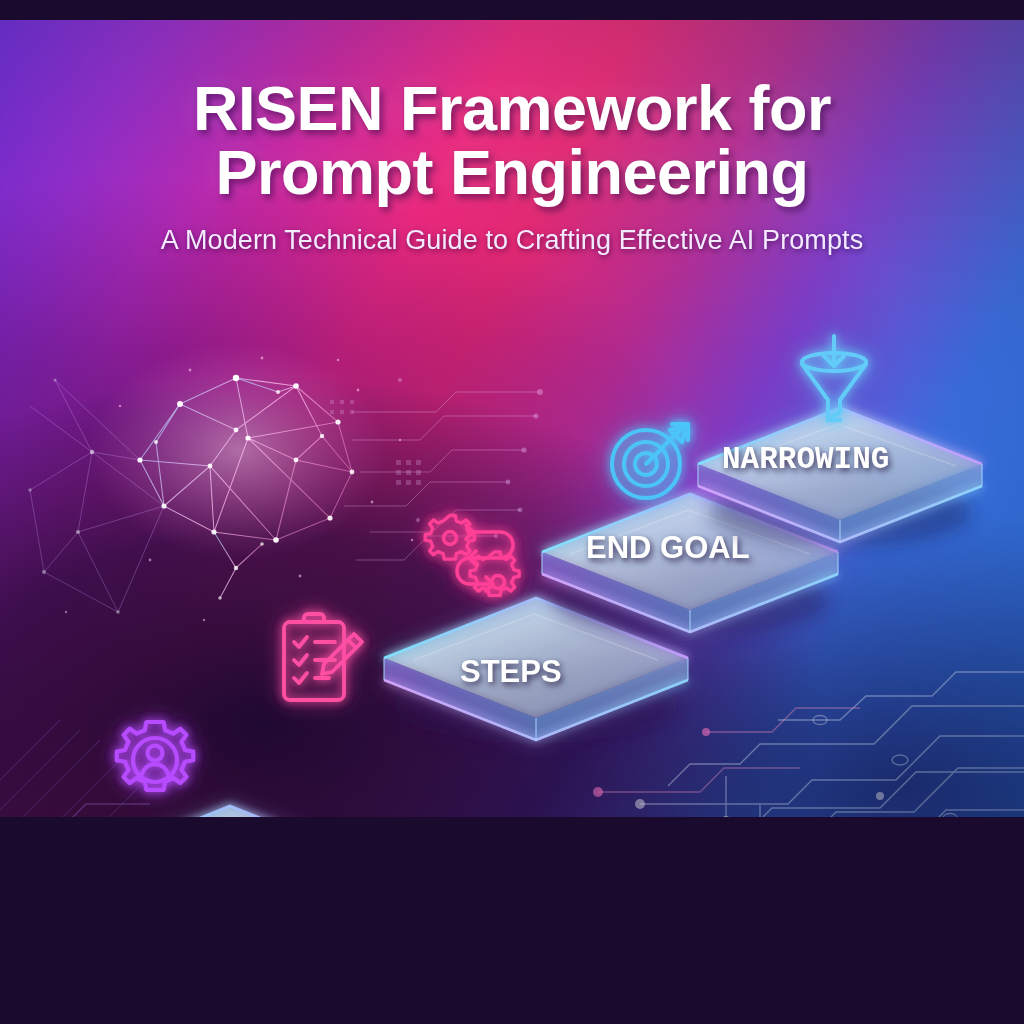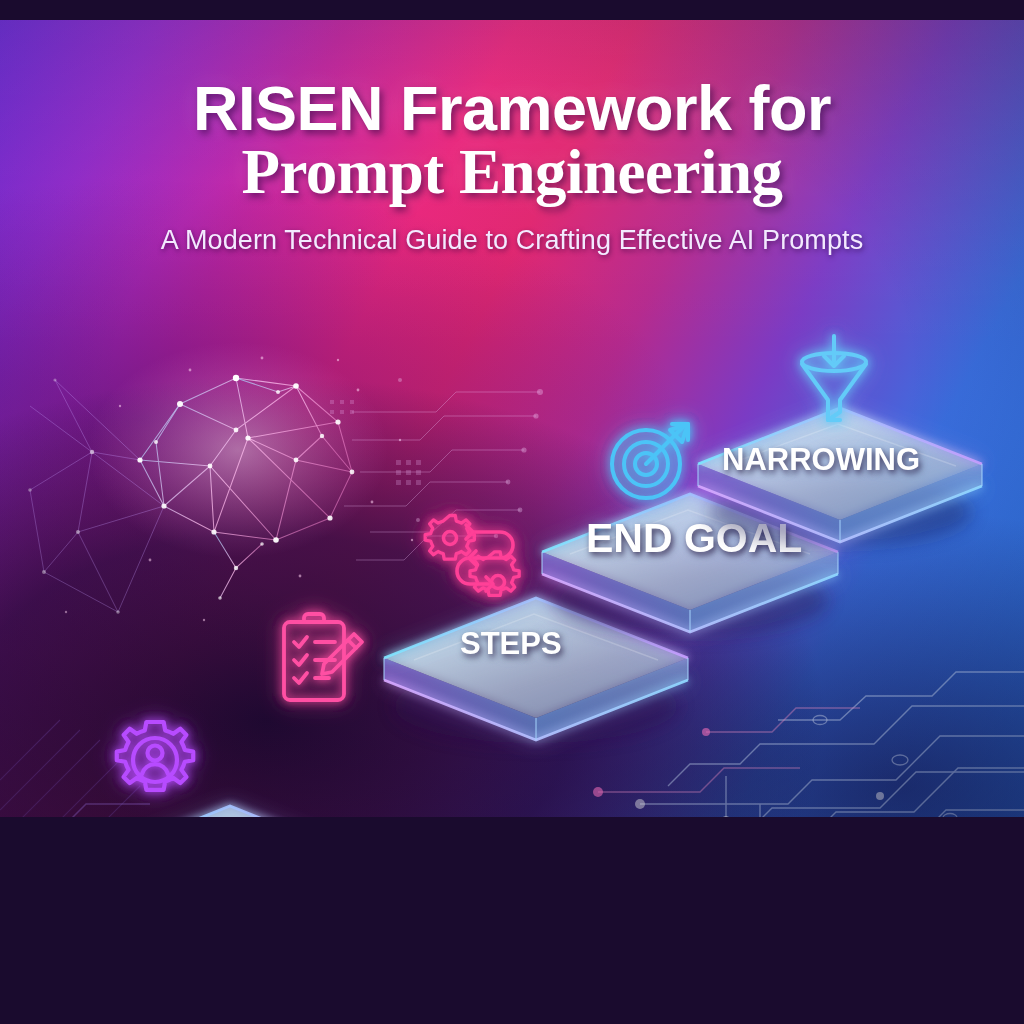--- a/index.html
+++ b/index.html
@@ -19,21 +19,21 @@
       radial-gradient(ellipse 70% 40% at 14% 50%, rgba(58,18,110,.55) 0%, rgba(58,18,110,0) 75%);}
   .bg-top-sheen{position:absolute;left:0;right:0;top:0;height:330px;
     background:linear-gradient(180deg, rgba(255,255,255,.06) 0%, rgba(255,255,255,0) 100%);}
   .bg-vignette{position:absolute;inset:0;
     background:radial-gradient(ellipse 92% 80% at 50% 44%, rgba(0,0,0,0) 42%, rgba(10,2,28,.42) 100%);}
 
   
   .header{position:absolute;left:0;right:0;top:56px;text-align:center;padding:0 40px;}
   .title{color:#fff;font-size:63px;line-height:1.02;font-weight:bold;letter-spacing:-.5px;
     text-shadow:3px 4px 7px rgba(40,0,60,.55), 0 0 26px rgba(255,255,255,.12);}
-  .title .l2{display:block;font-family:Liberation Serif, serif;}
+  .title .l2{display:block;}
   .subtitle{margin-top:20px;color:#f3eaff;font-size:27px;font-weight:normal;letter-spacing:.1px;
     text-shadow:1px 2px 5px rgba(40,0,60,.60);}
 
   
   .deco{position:absolute;inset:0;pointer-events:none;}
 
   
   .stairs{position:absolute;inset:0;}
   .step{position:absolute;}
   .step svg{display:block;overflow:visible;}
@@ -316,38 +316,38 @@
       <svg width="320" height="168" viewBox="0 0 320 168">
         <ellipse cx="160" cy="116" rx="142" ry="37" fill="#2a0f4d" opacity=".46" filter="url(#softShadow)"></ellipse>
         <path d="M8 68 L160 8 L312 68 L160 128 Z" fill="url(#slabTop)" filter="url(#slabGlow)"></path>
         <path d="M8 68 L160 128 L160 150 L8 90 Z" fill="url(#slabSideL)"></path>
         <path d="M312 68 L160 128 L160 150 L312 90 Z" fill="url(#slabSideR)"></path>
         <path d="M8 68 L160 8 L312 68" fill="none" stroke="url(#edgeCyan)" stroke-width="2.6" opacity=".95" filter="url(#neonGlow)"></path>
         <path d="M8 90 L160 150 L312 90" fill="none" stroke="url(#edgeViolet)" stroke-width="2.8" opacity=".95" filter="url(#neonGlow)"></path>
         <path d="M8 68 V90 M312 68 V90 M160 128 V150" stroke="#a9d8ff" stroke-width="1.6" opacity=".6"></path>
         <path d="M38 70 L158 24 L282 70" fill="none" stroke="#ffffff" stroke-width="1.4" opacity=".20"></path>
       </svg>
-      <div class="step-label" style="left:84px;top:36px;font-size:31px;">STEPS</div>
+      <div class="step-label" style="left:84px;top:64px;font-size:31px;">STEPS</div>
     </div>
 
     <div class="step" style="left:534px;top:466px;">
       <svg width="312" height="164" viewBox="0 0 312 164">
         <ellipse cx="156" cy="114" rx="138" ry="36" fill="#23124d" opacity=".42" filter="url(#softShadow)"></ellipse>
         <path d="M8 66 L156 8 L304 66 L156 124 Z" fill="url(#slabTop)" filter="url(#slabGlow)"></path>
         <path d="M8 66 L156 124 L156 146 L8 88 Z" fill="url(#slabSideL)"></path>
         <path d="M304 66 L156 124 L156 146 L304 88 Z" fill="url(#slabSideR)"></path>
         <path d="M8 66 L156 8 L304 66" fill="none" stroke="url(#edgeCyan)" stroke-width="2.6" opacity=".95" filter="url(#neonGlow)"></path>
         <path d="M8 88 L156 146 L304 88" fill="none" stroke="url(#edgeViolet)" stroke-width="2.8" opacity=".95" filter="url(#neonGlow)"></path>
         <path d="M8 66 V88 M304 66 V88 M156 124 V146" stroke="#a9d8ff" stroke-width="1.6" opacity=".6"></path>
         <path d="M36 68 L154 24 L276 68" fill="none" stroke="#ffffff" stroke-width="1.4" opacity=".20"></path>
       </svg>
-      <div class="step-label" style="left:52px;top:29px;font-size:41px;">END GOAL</div>
+      <div class="step-label" style="left:52px;top:44px;font-size:31px;">END GOAL</div>
     </div>
 
-    <div class="step" style="left:690px;top:380px;">
+    <div class="step" style="left:690px;top:380px;font-family:Liberation Mono, monospace;">
       <svg width="300" height="160" viewBox="0 0 300 160">
         <ellipse cx="150" cy="112" rx="132" ry="34" fill="#16184d" opacity=".40" filter="url(#softShadow)"></ellipse>
         <path d="M8 64 L150 8 L292 64 L150 120 Z" fill="url(#slabTop)" filter="url(#slabGlow)"></path>
         <path d="M8 64 L150 120 L150 142 L8 86 Z" fill="url(#slabSideL)"></path>
         <path d="M292 64 L150 120 L150 142 L292 86 Z" fill="url(#slabSideR)"></path>
         <path d="M8 64 L150 8 L292 64" fill="none" stroke="url(#edgeCyan)" stroke-width="2.6" opacity=".95" filter="url(#neonGlow)"></path>
         <path d="M8 86 L150 142 L292 86" fill="none" stroke="url(#edgeViolet)" stroke-width="2.8" opacity=".95" filter="url(#neonGlow)"></path>
         <path d="M8 64 V86 M292 64 V86 M150 120 V142" stroke="#a9d8ff" stroke-width="1.6" opacity=".6"></path>
         <path d="M34 66 L148 24 L266 66" fill="none" stroke="#ffffff" stroke-width="1.4" opacity=".20"></path>
       </svg>

